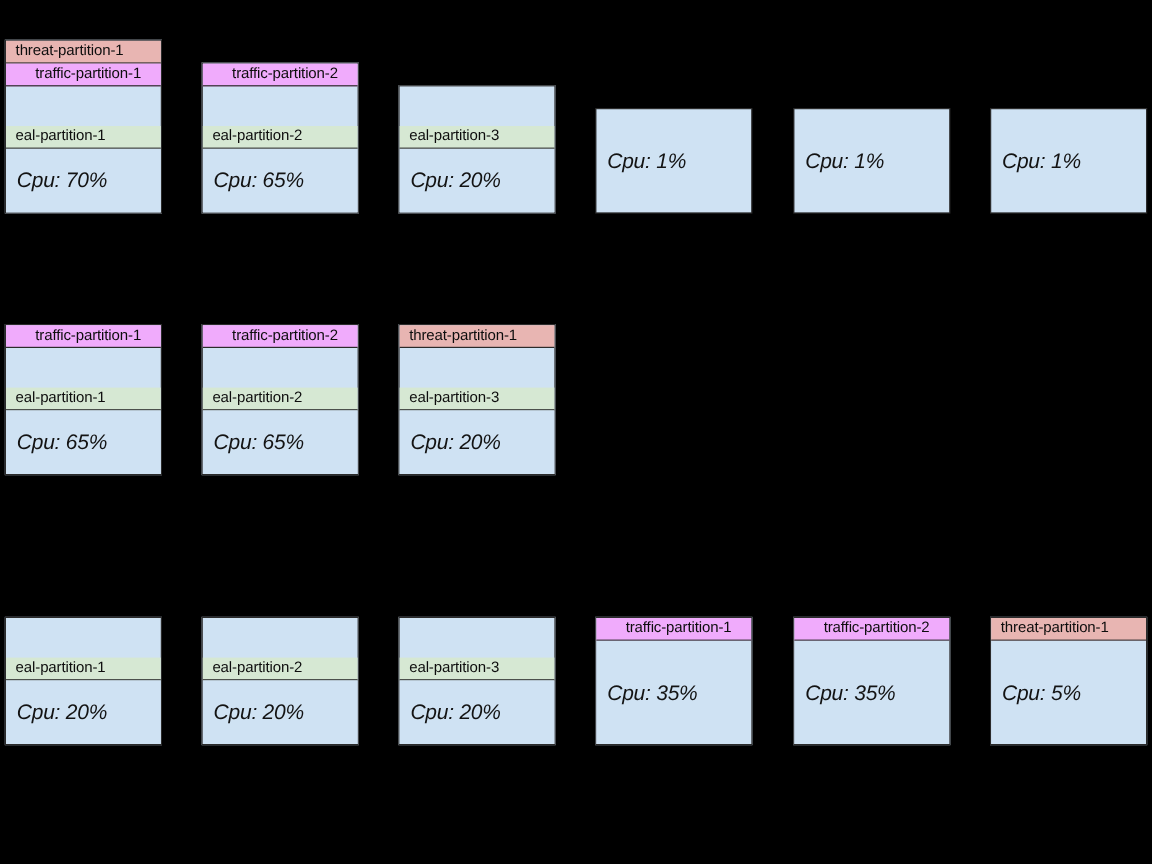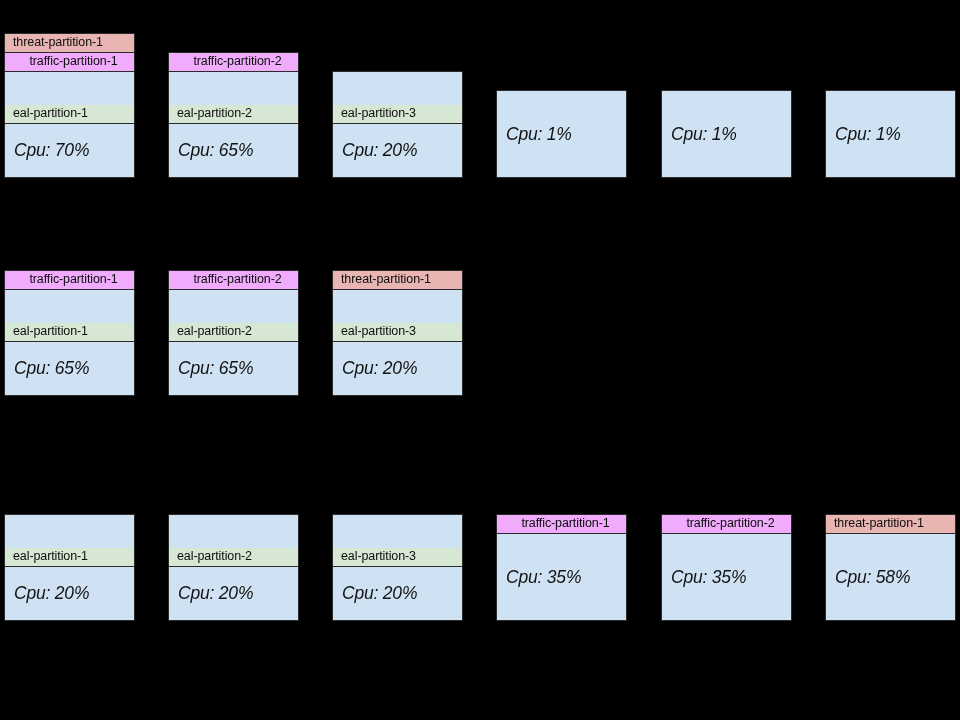--- a/index.html
+++ b/index.html
@@ -148,16 +148,16 @@
     </div>
     <div class="card" style="left: 661px; top: 514px; width: 131px; height: 107px;">
       <div class="hdr traffic">traffic-partition-2</div>
       <div class="body">
         <div class="cpu">Cpu: 35%</div>
       </div>
     </div>
     <div class="card" style="left: 825px; top: 514px; width: 131px; height: 107px;">
       <div class="hdr threat">threat-partition-1</div>
       <div class="body">
-        <div class="cpu">Cpu: 58%</div>
+        <div class="cpu">Cpu: 5%</div>
       </div>
     </div>
   </div>
 
 </body></html>

